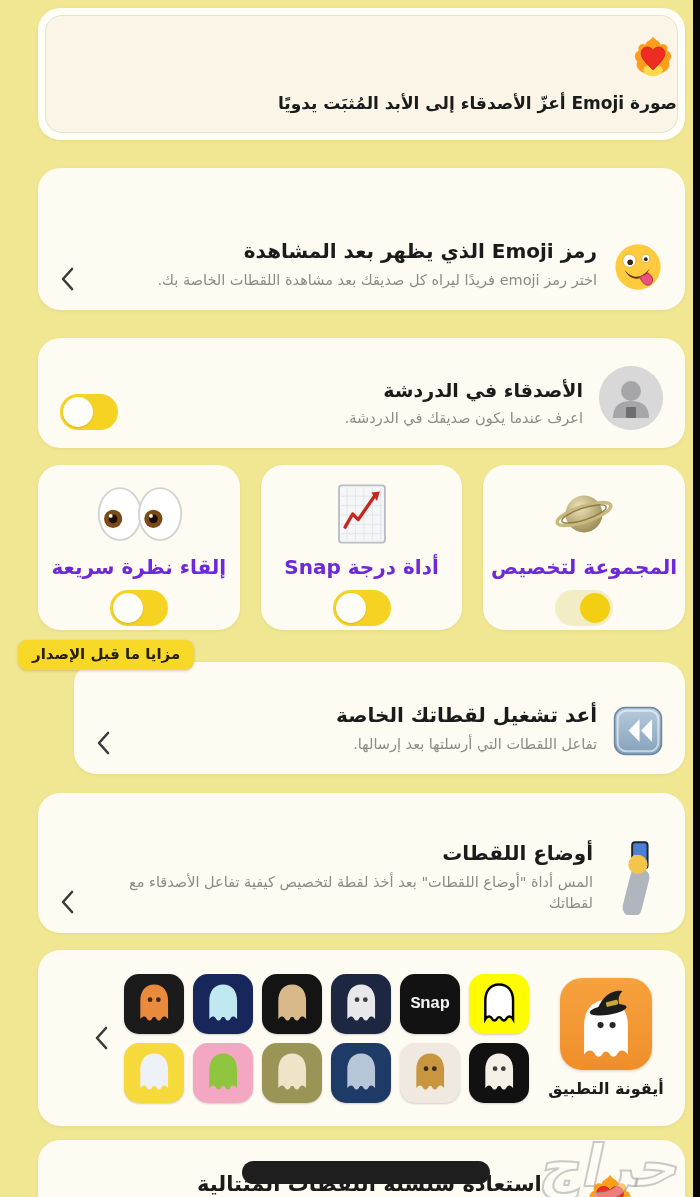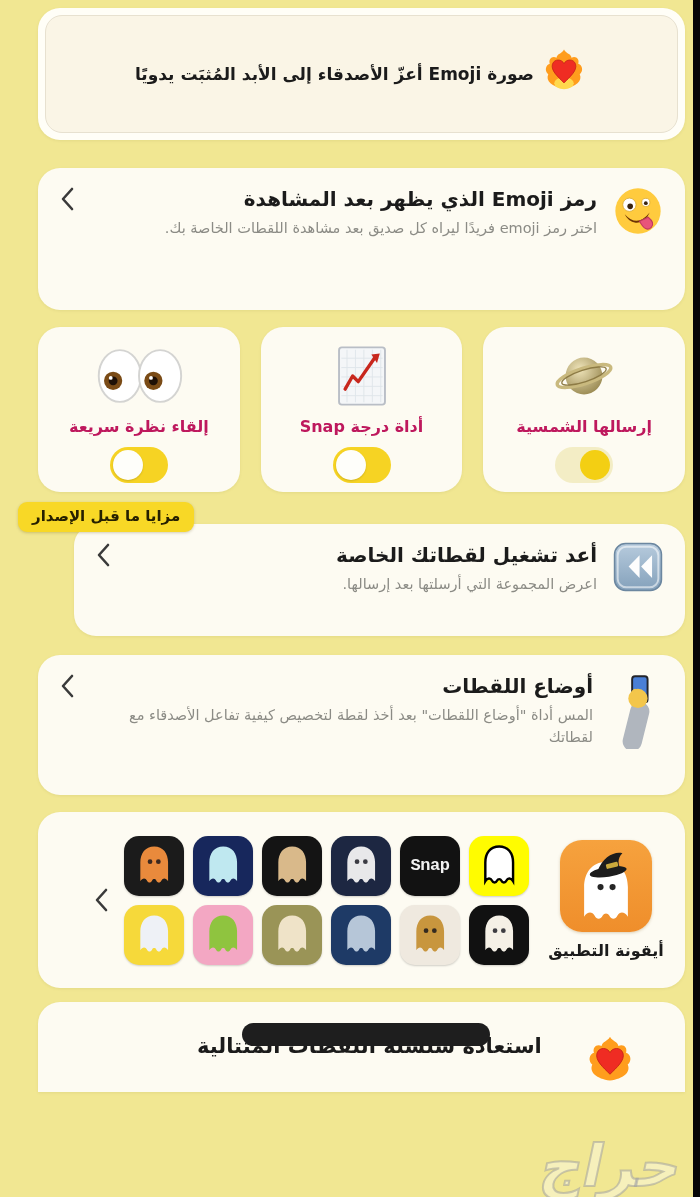--- a/index.html
+++ b/index.html
@@ -17,26 +17,26 @@
     background:#FDFBF2;
     border-radius:22px;
     box-shadow:0 1px 3px rgba(120,110,40,.10);
     position:relative;
   }
 
   
   .card-pinned { margin-top:8px; height:132px; background:#FFFEF7; padding:7px; }
   .card-pinned .inner {
     height:100%; border:1px solid #E7E1D0; background:#FAF5E6; border-radius:17px;
-    display:flex; align-items:center; justify-content:center; gap:6px;
+    display:flex; flex-direction:column; align-items:flex-start; justify-content:center; gap:6px;
   }
   .card-pinned .txt { font-size:17px; font-weight:700; color:#1b1b1b; }
 
   
-  .row-card { display:flex; align-items:flex-start; padding:18px 22px; gap:16px; }
+  .row-card { display:flex; align-items:flex-end; padding:18px 22px; gap:16px; }
   .row-card .emoji-box { flex:0 0 auto; display:flex; align-items:center; justify-content:center; }
   .row-card .texts { flex:1 1 auto; min-width:0; }
   .title { font-size:20px; font-weight:700; color:#1b1b1b; line-height:1.35; }
   .subtitle { font-size:14.5px; color:#8b8b85; line-height:1.5; margin-top:5px; }
   .chevron { flex:0 0 auto; display:flex; align-items:center; }
 
   .card-viewemoji { margin-top:28px; height:142px; }
   .card-chat     { margin-top:28px; height:110px; }
   .card-replay   { margin-top:32px; height:112px; }
   .card-modes    { margin-top:19px; height:140px; }
@@ -47,21 +47,21 @@
   .toggle.partial { background:#F3EDC5; }
   .toggle.partial .knob { left:auto; right:3px; background:#F3CF13; box-shadow:none; filter:blur(.4px); }
 
   
   .avatar { width:64px; height:64px; border-radius:50%; background:#D8D8D8; overflow:hidden; display:flex; align-items:center; justify-content:center; }
 
   
   .feature-row { margin-top:17px; display:flex; gap:21px; height:165px; }
   .feature-card { flex:1 1 0; display:flex; flex-direction:column; align-items:center; padding-top:18px; }
   .feature-card .emoji-slot { height:62px; display:flex; align-items:center; justify-content:center; }
-  .feature-card .flabel { margin-top:10px; font-size:16px; font-weight:700; color:#be185d; white-space:nowrap; }
+  .feature-card .flabel { margin-top:10px; font-size:20px; font-weight:700; color:#6d28d9; white-space:nowrap; }
   .feature-card .toggle { margin-top:11px; }
 
   
   .badge-wrap { position:relative;padding-left:36px; }
   .prerelease-badge {
     position:absolute; top:-22px; left:-20px; z-index:5;
     background:#F8D826; color:#262000; font-size:15px; font-weight:700;
     padding:5px 14px 7px; border-radius:9px; box-shadow:0 1px 3px rgba(90,70,0,.25);
   }
 
@@ -118,47 +118,64 @@
         <circle cx="21" cy="24" r="8.5" fill="#fff" stroke="#d9a62a" stroke-width="1"></circle>
         <circle cx="22" cy="26" r="3.6" fill="#3A2410"></circle>
         <circle cx="42" cy="21" r="5.2" fill="#fff" stroke="#d9a62a" stroke-width="1"></circle>
         <circle cx="42" cy="22" r="2.4" fill="#3A2410"></circle>
         <path d="M15 36 Q31 54 47 34 Q41 48 29 47 Q19 45 15 36 Z" fill="#6B3305"></path>
         <path d="M34 45 Q42 60 49 53 Q54 47 45 40 Z" fill="#E8547A" stroke="#C23A5E" stroke-width="1.4"></path>
       </svg>
     </div>
     <div class="texts">
       <div class="title">رمز Emoji الذي يظهر بعد المشاهدة</div>
-      <div class="subtitle">اختر رمز emoji فريدًا ليراه كل صديق بعد مشاهدة اللقطات الخاصة بك.</div>
+      <div class="subtitle">اختر رمز emoji فريدًا ليراه كل صديقك بعد مشاهدة اللقطات الخاصة بك.</div>
     </div>
     <div class="chevron">
       <svg width="16" height="26" viewBox="0 0 16 26">
           <polyline points="12,3 3,13 12,23" fill="none" stroke="#3A3A3A" stroke-width="2.6" stroke-linecap="round" stroke-linejoin="round"></polyline>
         </svg>
     </div>
   </div>
 
+  <div class="card card-chat row-card">
+    <div class="avatar">
+      <svg width="64" height="64" viewBox="0 0 64 64">
+        <circle cx="32" cy="32" r="32" fill="#D8D8D8"></circle>
+        <circle cx="32" cy="25" r="10" fill="#A6A6A8"></circle>
+        <path d="M14 52 C14 38 23 35 32 35 C41 35 50 38 50 52 Z" fill="#A6A6A8"></path>
+        <rect x="27" y="41" width="10" height="11" rx="1" fill="#6E6E72"></rect>
+      </svg>
+    </div>
+    <div class="texts">
+      <div class="title" style="font-size:19px">الأصدقاء في الدردشة</div>
+      <div class="subtitle">اعرف عندما يكون صديقك في الدردشة.</div>
+    </div>
+    <div class="toggle">
+        <div class="knob"></div>
+      </div>
+  </div>
 
   <div class="feature-row">
 
     <div class="card feature-card">
       <div class="emoji-slot">
         <svg width="62" height="62" viewBox="0 0 64 64">
           <defs>
               <radialGradient id="sat" cx="38%" cy="32%" r="75%">
                 <stop offset="0%" stop-color="#EFE4BA"></stop>
                 <stop offset="100%" stop-color="#97874F"></stop>
               </radialGradient>
             </defs>
           <circle cx="32" cy="32" r="19" fill="url(#sat)"></circle>
           <ellipse cx="32" cy="32" rx="29" ry="8" fill="none" stroke="#C9B97E" stroke-width="3.6" transform="rotate(-18 32 32)"></ellipse>
           <ellipse cx="32" cy="32" rx="24" ry="6" fill="none" stroke="#8D7B45" stroke-width="1.4" transform="rotate(-18 32 32)"></ellipse>
         </svg>
       </div>
-      <div class="flabel">إرسالها الشمسية</div>
+      <div class="flabel">المجموعة لتخصيص</div>
       <div class="toggle partial">
           <div class="knob"></div>
         </div>
     </div>
 
     <div class="card feature-card">
       <div class="emoji-slot">
         <svg width="50" height="60" viewBox="0 0 52 64">
           <rect x="1.5" y="1.5" width="49" height="61" rx="3" fill="#F4F6F8" stroke="#B9BEC6" stroke-width="2"></rect>
           <g stroke="#DFE5EA" stroke-width="1">
@@ -215,21 +232,21 @@
               </linearGradient>
             </defs>
           <rect x="2" y="2" width="60" height="60" rx="14" fill="url(#rw)" stroke="#6C87A0" stroke-width="2"></rect>
           <rect x="6" y="6" width="52" height="52" rx="11" fill="none" stroke="rgba(255,255,255,.55)" stroke-width="2.5"></rect>
           <polygon points="34,17 20,31.5 34,46" fill="#FDFDFD"></polygon>
           <polygon points="50,17 36,31.5 50,46" fill="#FDFDFD"></polygon>
         </svg>
       </div>
       <div class="texts">
         <div class="title">أعد تشغيل لقطاتك الخاصة</div>
-        <div class="subtitle">اعرض المجموعة التي أرسلتها بعد إرسالها.</div>
+        <div class="subtitle">تفاعل اللقطات التي أرسلتها بعد إرسالها.</div>
       </div>
       <div class="chevron">
         <svg width="16" height="26" viewBox="0 0 16 26">
             <polyline points="12,3 3,13 12,23" fill="none" stroke="#3A3A3A" stroke-width="2.6" stroke-linecap="round" stroke-linejoin="round"></polyline>
           </svg>
       </div>
     </div>
   </div>
 
   <div class="card card-modes row-card">

